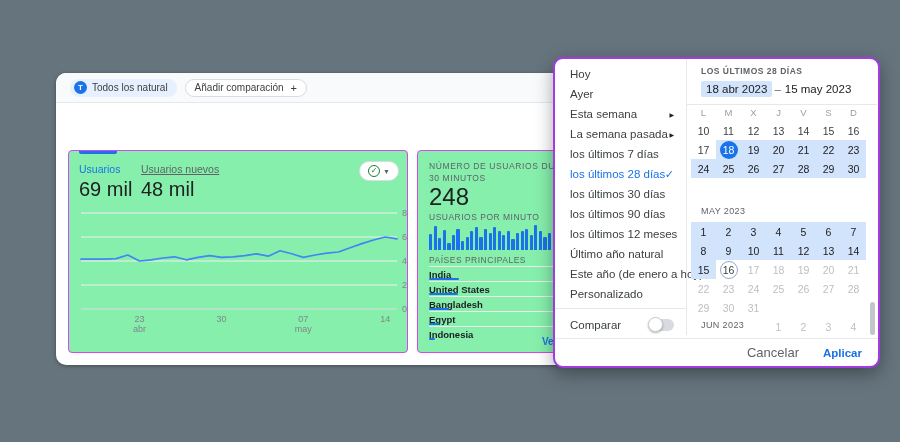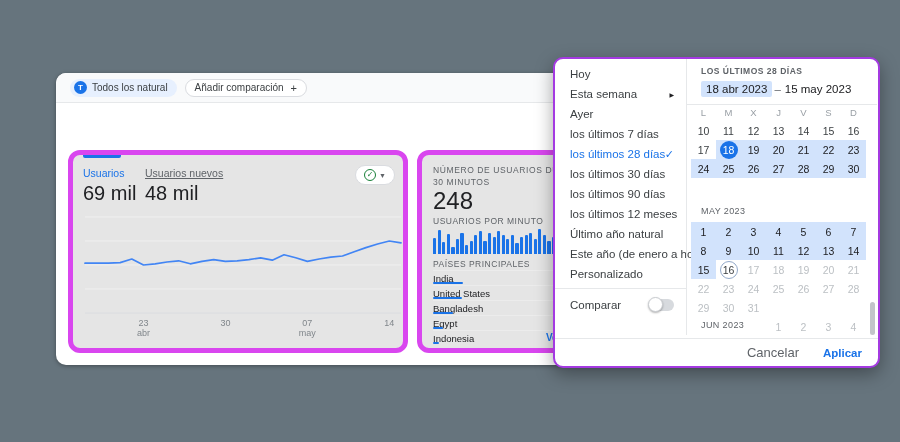--- a/index.html
+++ b/index.html
@@ -14,21 +14,21 @@
              display:flex; align-items:center; padding-left:14px; gap:8px; }
   .chip { height:18px; display:flex; align-items:center; gap:5px; font-size:10px; color:#3c4043;
           border-radius:9px; padding:0 9px 0 4px; cursor:pointer; }
   .chip.audience { background:#e7f0fe; }
   .chip.add { background:#fff; border:1px solid #dadce0; padding:0 9px; }
   .avatar-t { width:13px; height:13px; border-radius:50%; background:#1a73e8; color:#fff;
               font-size:8px; font-weight:bold; display:flex; align-items:center; justify-content:center; }
   .plus { font-size:11px; color:#3c4043; margin-left:2px; }
   .page-title { position:absolute; left:14px; top:40px; font-size:15px; color:#202124; }
 
-  .card { position:absolute; background:#e5e5e5; border:5px solid #d946ef; border-radius:12px; overflow:hidden; }
+  .card { position:absolute; background:#86efac; border:1px solid #d946ef; border-radius:4px; overflow:hidden; }
   .card.metrics { left:12px; top:77px; width:340px; height:203px; }
   .card.realtime { left:361px; top:77px; width:250px; height:203px; }
 
   .tab-indicator { position:absolute; left:10px; top:0; width:38px; height:3px; background:#1a73e8; border-radius:0 0 2px 2px; }
   .metric { position:absolute; top:12px; }
   .metric .m-label { font-size:10.5px; }
   .metric .m-value { font-size:20px; color:#202124; margin-top:3px; }
   .metric.m0 { left:10px; } .metric.m0 .m-label { color:#1a73e8; }
   .metric.m1 { left:72px; } .metric.m1 .m-label { color:#5f6368;text-decoration:underline; }
 
@@ -40,21 +40,21 @@
 
   
   .rt-title { position:absolute; left:11px; top:10px; font-size:8.5px; letter-spacing:.6px; color:#5f6368; white-space:nowrap; }
   .rt-title2 { top:22px; }
   .rt-value { position:absolute; left:11px; top:32px; font-size:24px; color:#202124; }
   .rt-sub { position:absolute; left:11px; top:61px; font-size:8.5px; letter-spacing:.5px; color:#5f6368; }
   .rt-bars { position:absolute; left:11px; top:72px; width:230px; height:27px; display:flex; align-items:flex-end; gap:1.4px; }
   .rt-bars .bar { width:3.2px; background:#1a73e8; border-radius:1px 1px 0 0; }
   .rt-countries-hdr { position:absolute; left:11px; top:104px; font-size:8.5px; letter-spacing:.5px; color:#5f6368; }
   .rt-list { position:absolute; left:11px; top:115px; width:228px; }
-  .rt-row { height:15px; border-top:1px solid #ececec; position:relative; }
+  .rt-row { height:15px; border-top:1px solid #ececec; position:relative;font-weight:bold; }
   .rt-row .c-name { position:absolute; left:0; top:2px; font-size:9.5px; color:#202124; }
   .rt-row .c-bar { position:absolute; left:0; bottom:1px; height:2px; background:#1a73e8; border-radius:1px; }
   .rt-link { position:absolute; left:124px; bottom:5px; font-size:10px; color:#1a73e8; font-weight:bold; cursor:pointer; white-space:nowrap; }
 
   
   svg text { font-family:"Liberation Sans", sans-serif; }
 
   
   .datepanel { position:absolute; left:553px; top:57px; width:327px; height:311px;
                background:#fff; border:2.5px solid #a43ae1; border-radius:10px;
@@ -231,25 +231,29 @@
 
 <div class="datepanel">
   <div class="dp-inner">
 
     <div class="menu-col">
       <div id="preset-list">
           <div class="menu-item">
             <span>Hoy</span>
           </div>
           <div class="menu-item">
+            <span>Ayer</span>
+          </div>
+          <div class="menu-item">
             <span>Esta semana</span>
             <span class="mi-arrow">▶</span>
           </div>
           <div class="menu-item">
-            <span>Ayer</span>
+            <span>La semana pasada</span>
+            <span class="mi-arrow">▶</span>
           </div>
           <div class="menu-item">
             <span>los últimos 7 días</span>
           </div>
           <div class="menu-item selected">
             <span>los últimos 28 días</span>
             <span class="mi-check">✓</span>
           </div>
           <div class="menu-item">
             <span>los últimos 30 días</span>

